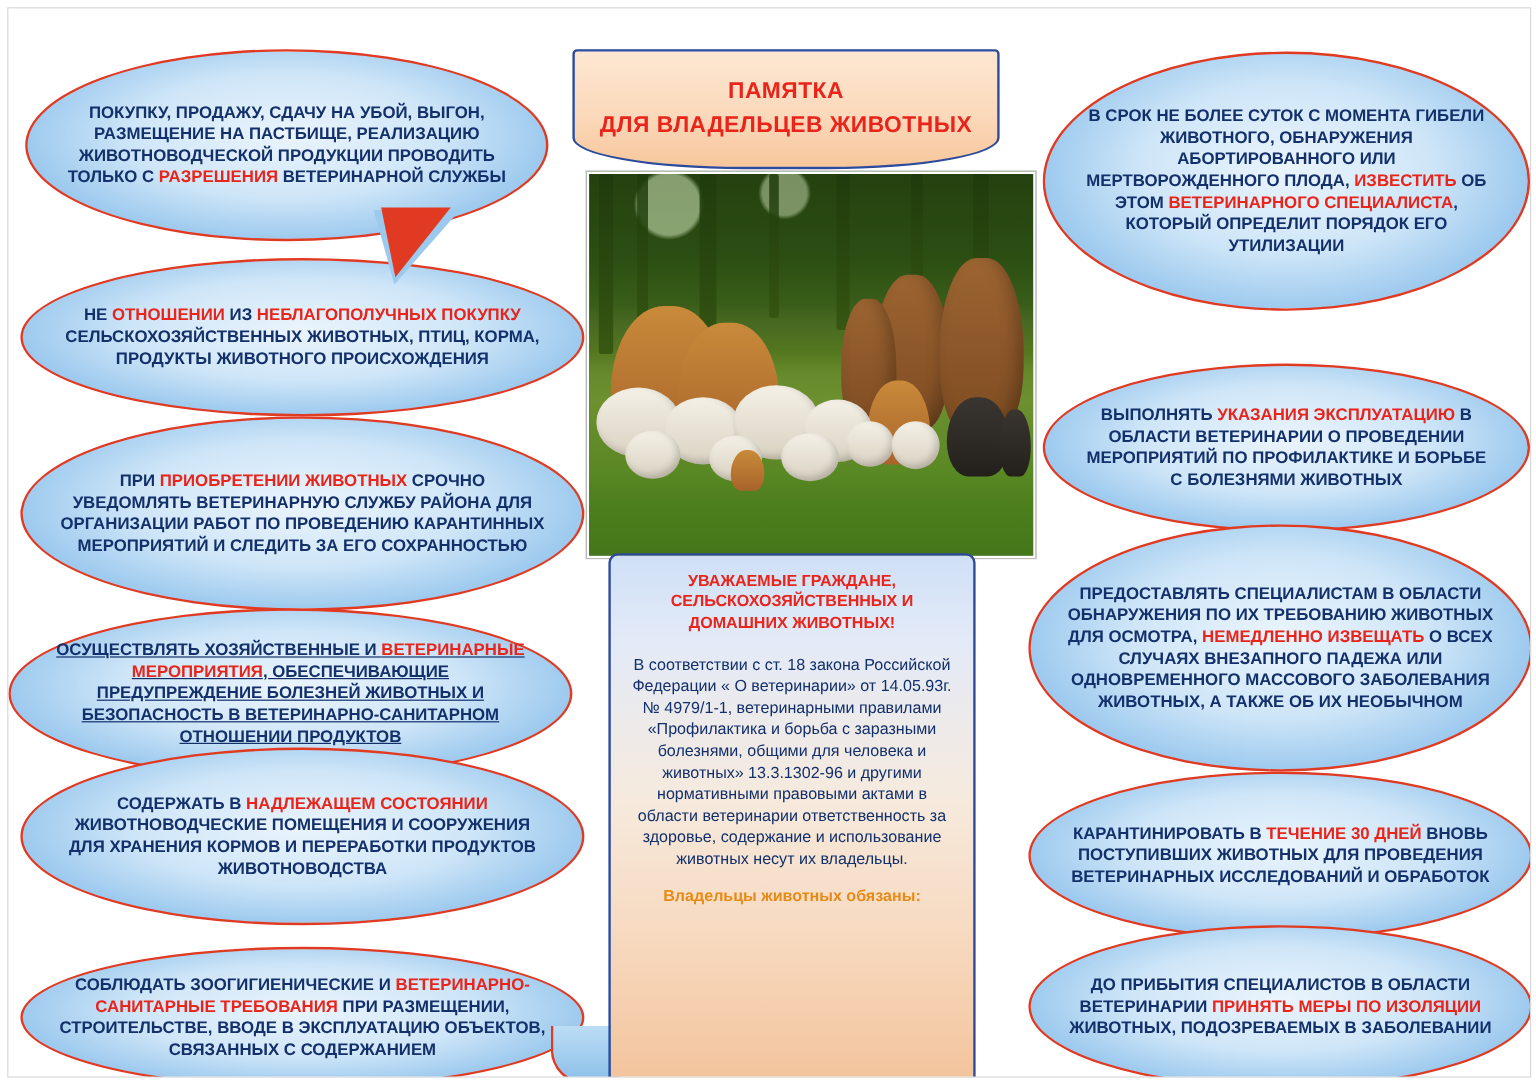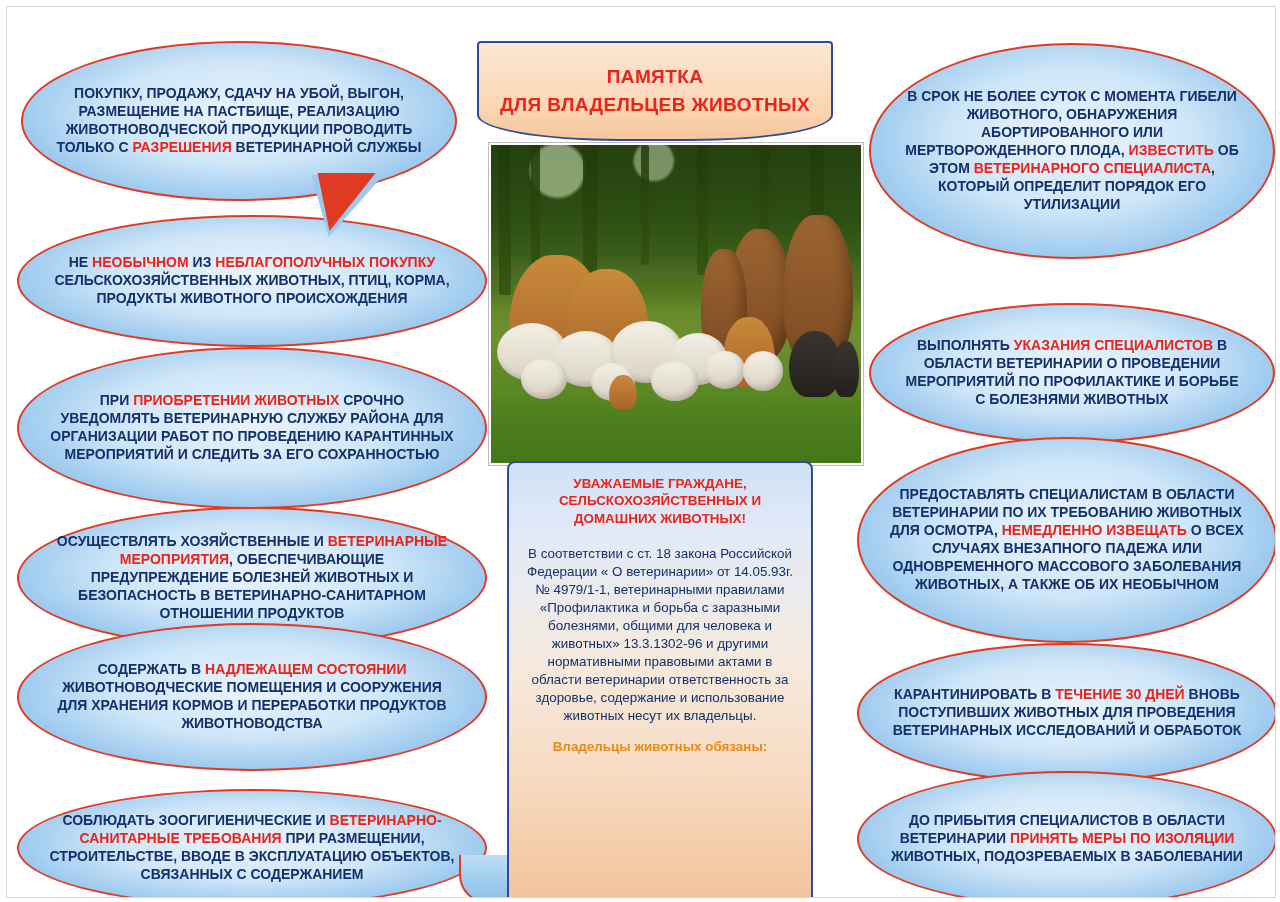--- a/index.html
+++ b/index.html
@@ -52,21 +52,21 @@
     width: 100%;
   }
   .red { color: #e8241b; }
   .blue { color: #13306b; }
   .t14 { font-size: 14px; }
 
   
   #b-left-1 { left: 14px;  top: 34px;  width: 436px; height: 160px; }
   #b-left-2 { left: 10px;  top: 208px; width: 470px; height: 132px; }
   #b-left-3 { left: 10px;  top: 340px; width: 470px; height: 162px; }
-  #b-left-4 { left: 10px;  top: 500px; width: 470px; height: 142px; }
+  #b-left-4 { left: 0;  top: 500px; width: 470px; height: 142px; text-decoration: underline; }
   #b-left-5 { left: 10px;  top: 616px; width: 470px; height: 148px; }
   #b-left-6 { left: 10px;  top: 782px; width: 470px; height: 118px; }
 
   
   #tail-1 {
     position: absolute;
     left: 300px;
     top: 168px;
     width: 0; height: 0;
     border-left: 26px solid transparent;
@@ -227,21 +227,21 @@
 
 <div id="poster">
   <div class="sheet">
 
     <div class="bubble t14" id="b-left-1">
       <div class="inner"><span class="blue">ПОКУПКУ, ПРОДАЖУ, СДАЧУ НА УБОЙ, ВЫГОН, РАЗМЕЩЕНИЕ НА ПАСТБИЩЕ, РЕАЛИЗАЦИЮ ЖИВОТНОВОДЧЕСКОЙ ПРОДУКЦИИ ПРОВОДИТЬ ТОЛЬКО С </span><span class="red">РАЗРЕШЕНИЯ </span><span class="blue">ВЕТЕРИНАРНОЙ СЛУЖБЫ</span></div>
     </div>
     <div id="tail-1"></div>
 
     <div class="bubble t14" id="b-left-2">
-      <div class="inner"><span class="blue">НЕ </span><span class="red">НЕОБЫЧНОМ </span><span class="blue">ИЗ </span><span class="red">НЕБЛАГОПОЛУЧНЫХ ПОКУПКУ </span><span class="blue">СЕЛЬСКОХОЗЯЙСТВЕННЫХ ЖИВОТНЫХ, ПТИЦ, КОРМА, ПРОДУКТЫ ЖИВОТНОГО ПРОИСХОЖДЕНИЯ</span></div>
+      <div class="inner"><span class="blue">НЕ </span><span class="red">ОТНОШЕНИИ </span><span class="blue">ИЗ </span><span class="red">НЕБЛАГОПОЛУЧНЫХ ПОКУПКУ </span><span class="blue">СЕЛЬСКОХОЗЯЙСТВЕННЫХ ЖИВОТНЫХ, ПТИЦ, КОРМА, ПРОДУКТЫ ЖИВОТНОГО ПРОИСХОЖДЕНИЯ</span></div>
     </div>
 
     <div class="bubble t14" id="b-left-3">
       <div class="inner"><span class="blue">ПРИ </span><span class="red">ПРИОБРЕТЕНИИ ЖИВОТНЫХ </span><span class="blue">СРОЧНО УВЕДОМЛЯТЬ ВЕТЕРИНАРНУЮ СЛУЖБУ РАЙОНА ДЛЯ ОРГАНИЗАЦИИ РАБОТ ПО ПРОВЕДЕНИЮ КАРАНТИННЫХ МЕРОПРИЯТИЙ  И СЛЕДИТЬ ЗА ЕГО СОХРАННОСТЬЮ</span></div>
     </div>
 
     <div class="bubble t14" id="b-left-4">
       <div class="inner"><span class="blue">ОСУЩЕСТВЛЯТЬ ХОЗЯЙСТВЕННЫЕ И </span><span class="red">ВЕТЕРИНАРНЫЕ МЕРОПРИЯТИЯ</span><span class="blue">, ОБЕСПЕЧИВАЮЩИЕ ПРЕДУПРЕЖДЕНИЕ БОЛЕЗНЕЙ ЖИВОТНЫХ И БЕЗОПАСНОСТЬ В ВЕТЕРИНАРНО-САНИТАРНОМ ОТНОШЕНИИ ПРОДУКТОВ</span></div>
     </div>
 
@@ -305,25 +305,25 @@
       <div class="body">В соответствии с ст. 18 закона Российской Федерации « О ветеринарии» от 14.05.93г. № 4979/1-1, ветеринарными правилами «Профилактика и борьба с заразными болезнями, общими для человека и животных» 13.3.1302-96 и другими нормативными правовыми актами в области ветеринарии ответственность за здоровье, содержание и использование животных несут их владельцы.</div>
       <div class="foot">Владельцы животных обязаны:</div>
     </div>
     <div id="center-hook"></div>
 
     <div class="bubble t14" id="b-right-1">
       <div class="inner"><span class="blue">В СРОК НЕ БОЛЕЕ СУТОК С МОМЕНТА ГИБЕЛИ ЖИВОТНОГО, ОБНАРУЖЕНИЯ АБОРТИРОВАННОГО ИЛИ МЕРТВОРОЖДЕННОГО ПЛОДА, </span><span class="red">ИЗВЕСТИТЬ </span><span class="blue">ОБ ЭТОМ </span><span class="red">ВЕТЕРИНАРНОГО СПЕЦИАЛИСТА</span><span class="blue">, КОТОРЫЙ ОПРЕДЕЛИТ ПОРЯДОК ЕГО УТИЛИЗАЦИИ</span></div>
     </div>
 
     <div class="bubble t14" id="b-right-2">
-      <div class="inner"><span class="blue">ВЫПОЛНЯТЬ </span><span class="red">УКАЗАНИЯ СПЕЦИАЛИСТОВ </span><span class="blue">В ОБЛАСТИ ВЕТЕРИНАРИИ О ПРОВЕДЕНИИ МЕРОПРИЯТИЙ ПО ПРОФИЛАКТИКЕ И БОРЬБЕ С БОЛЕЗНЯМИ ЖИВОТНЫХ</span></div>
+      <div class="inner"><span class="blue">ВЫПОЛНЯТЬ </span><span class="red">УКАЗАНИЯ ЭКСПЛУАТАЦИЮ </span><span class="blue">В ОБЛАСТИ ВЕТЕРИНАРИИ О ПРОВЕДЕНИИ МЕРОПРИЯТИЙ ПО ПРОФИЛАКТИКЕ И БОРЬБЕ С БОЛЕЗНЯМИ ЖИВОТНЫХ</span></div>
     </div>
 
     <div class="bubble t14" id="b-right-3">
-      <div class="inner"><span class="blue">ПРЕДОСТАВЛЯТЬ СПЕЦИАЛИСТАМ В ОБЛАСТИ ВЕТЕРИНАРИИ ПО ИХ ТРЕБОВАНИЮ ЖИВОТНЫХ ДЛЯ ОСМОТРА, </span><span class="red">НЕМЕДЛЕННО ИЗВЕЩАТЬ </span><span class="blue">О ВСЕХ СЛУЧАЯХ ВНЕЗАПНОГО ПАДЕЖА ИЛИ ОДНОВРЕМЕННОГО МАССОВОГО ЗАБОЛЕВАНИЯ ЖИВОТНЫХ, А ТАКЖЕ ОБ ИХ НЕОБЫЧНОМ</span></div>
+      <div class="inner"><span class="blue">ПРЕДОСТАВЛЯТЬ СПЕЦИАЛИСТАМ В ОБЛАСТИ ОБНАРУЖЕНИЯ ПО ИХ ТРЕБОВАНИЮ ЖИВОТНЫХ ДЛЯ ОСМОТРА, </span><span class="red">НЕМЕДЛЕННО ИЗВЕЩАТЬ </span><span class="blue">О ВСЕХ СЛУЧАЯХ ВНЕЗАПНОГО ПАДЕЖА ИЛИ ОДНОВРЕМЕННОГО МАССОВОГО ЗАБОЛЕВАНИЯ ЖИВОТНЫХ, А ТАКЖЕ ОБ ИХ НЕОБЫЧНОМ</span></div>
     </div>
 
     <div class="bubble t14" id="b-right-4">
       <div class="inner"><span class="blue">КАРАНТИНИРОВАТЬ В </span><span class="red">ТЕЧЕНИЕ 30 ДНЕЙ </span><span class="blue">ВНОВЬ ПОСТУПИВШИХ ЖИВОТНЫХ ДЛЯ ПРОВЕДЕНИЯ ВЕТЕРИНАРНЫХ ИССЛЕДОВАНИЙ И ОБРАБОТОК</span></div>
     </div>
 
     <div class="bubble t14" id="b-right-5">
       <div class="inner"><span class="blue">ДО ПРИБЫТИЯ СПЕЦИАЛИСТОВ В ОБЛАСТИ ВЕТЕРИНАРИИ </span><span class="red">ПРИНЯТЬ МЕРЫ ПО ИЗОЛЯЦИИ </span><span class="blue">ЖИВОТНЫХ, ПОДОЗРЕВАЕМЫХ В ЗАБОЛЕВАНИИ</span></div>
     </div>
 

